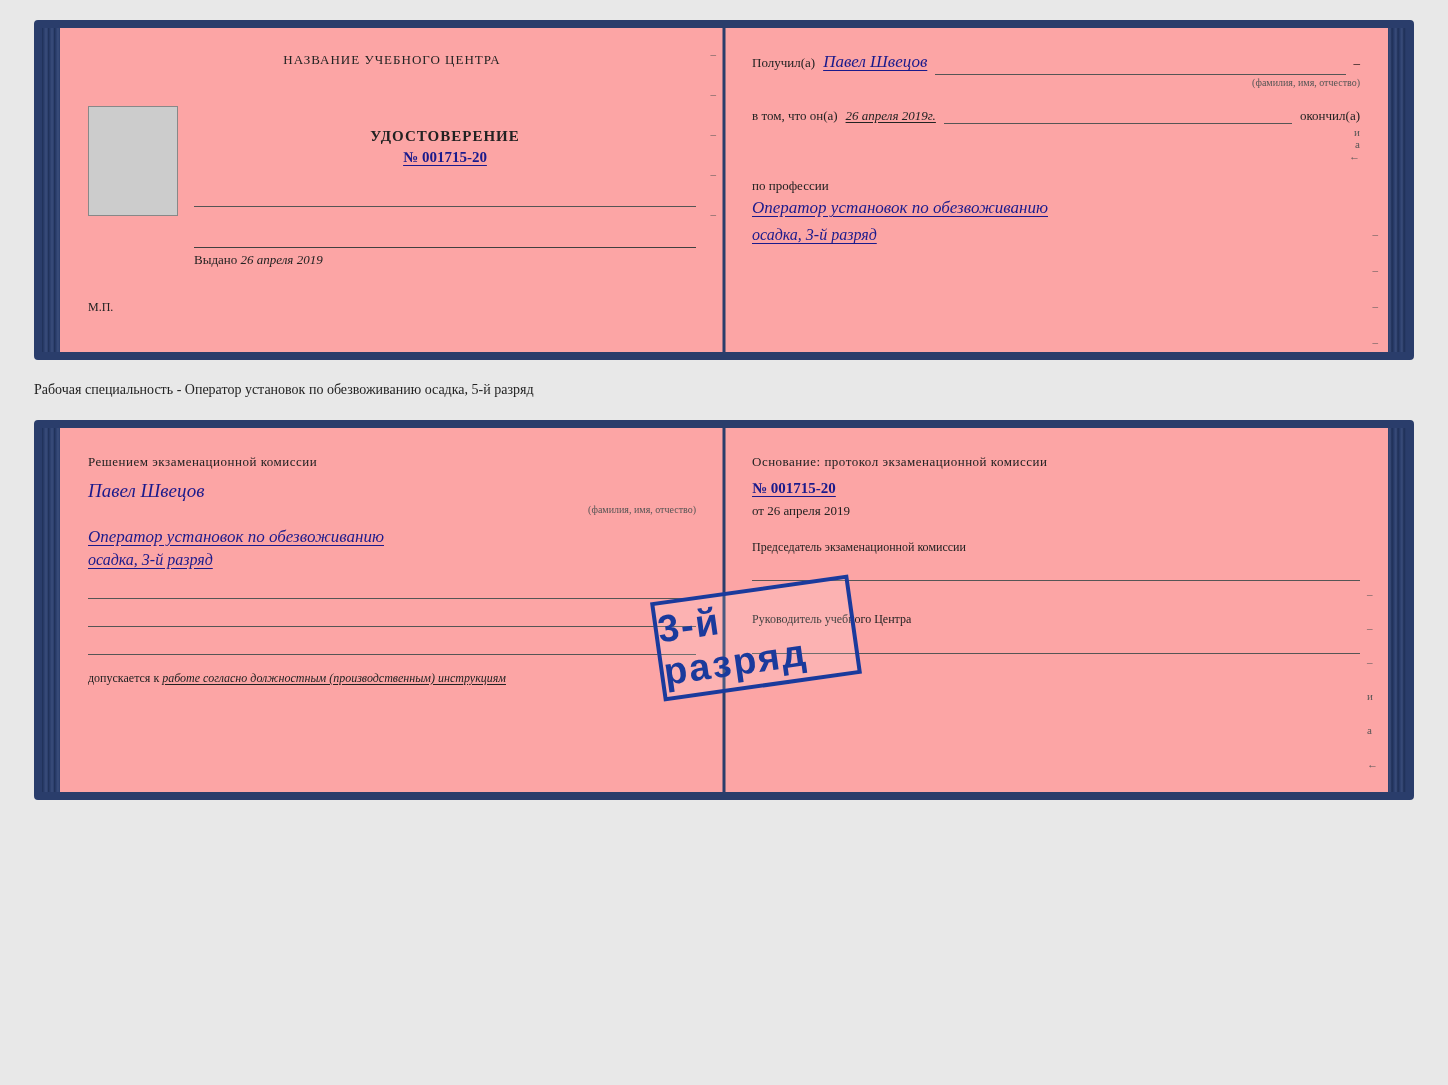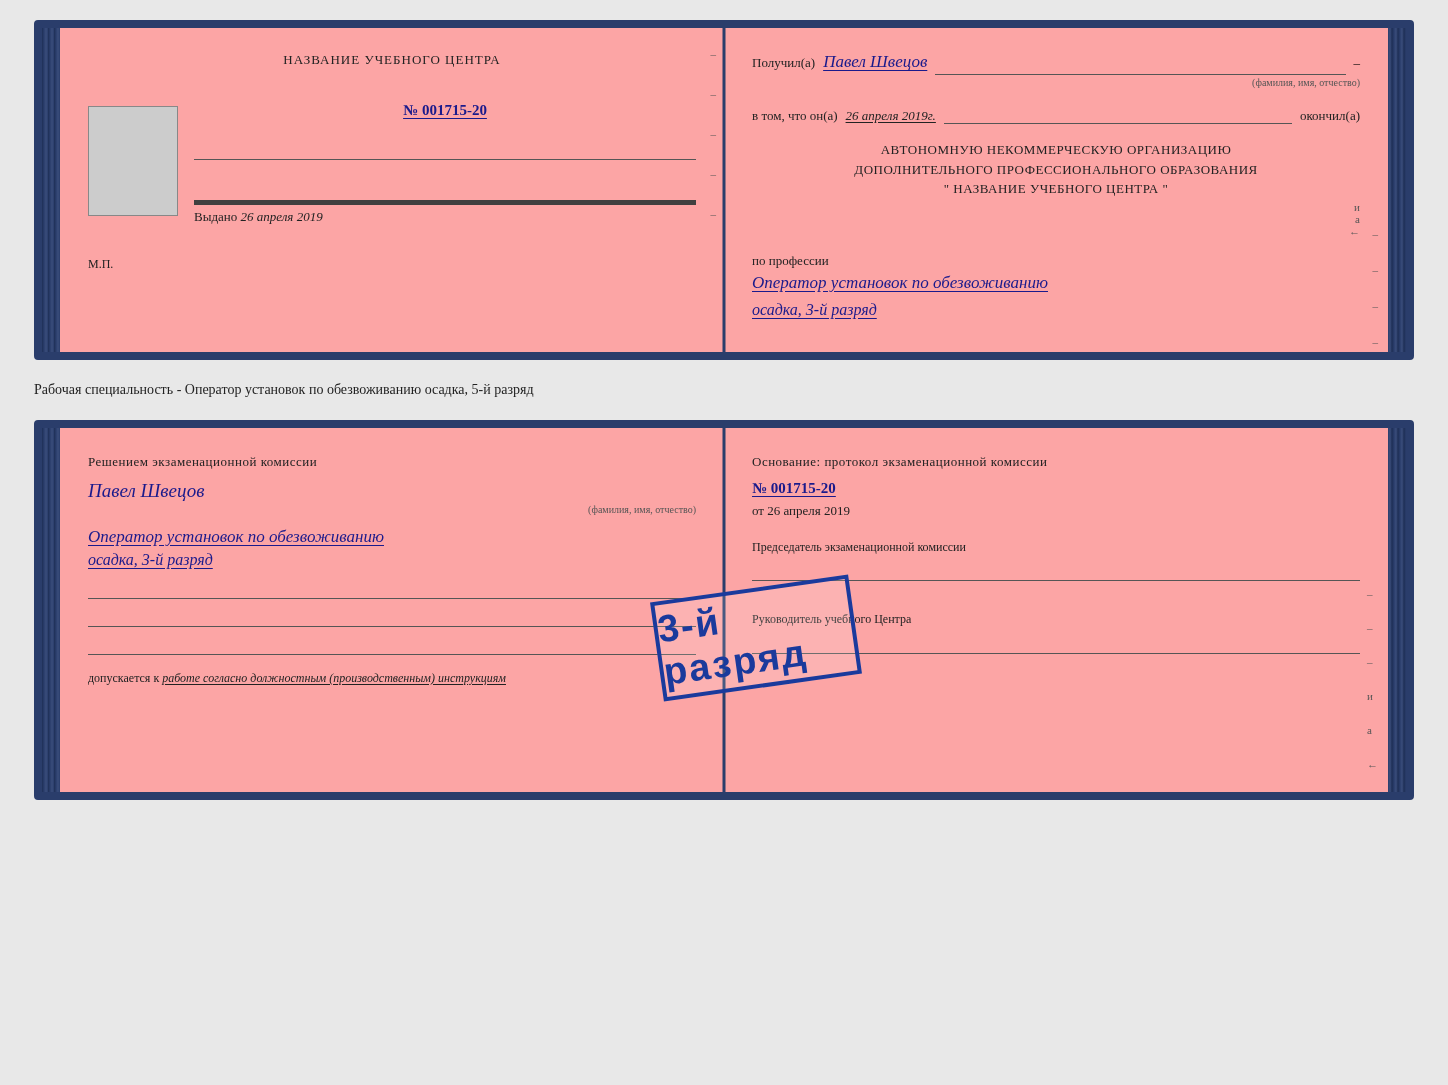--- a/index.html
+++ b/index.html
@@ -116,21 +116,21 @@
     }
 
     .vydano-section {
       flex: 1;
     }
 
     .vydano-line {
       font-size: 13px;
       color: #222;
       margin-top: 40px;
-      border-top: 5px solid #404040;
+      border-top: 1px solid #404040;
       padding-top: 4px;
     }
 
     .mp-label {
       font-size: 12px;
       color: #222;
       margin-top: 32px;
     }
 
     
@@ -355,20 +355,21 @@
 
   <div class="document-card">
     <div class="spine-left"></div>
 
     <div class="doc-left">
       <div class="center-title">НАЗВАНИЕ УЧЕБНОГО ЦЕНТРА</div>
 
       <div class="left-bottom-section">
         <div class="photo-box"></div>
         <div class="vydano-section">
+          <div class="udostoverenie-title">УДОСТОВЕРЕНИЕ</div>
           <div class="number-line">№ 001715-20</div>
           <div style="border-bottom:1px solid #555; margin-top:40px;"></div>
           <div class="vydano-line">
             <span>Выдано</span>
             <span style="font-style:italic;">26 апреля 2019</span>
           </div>
         </div>
       </div>
 
       <div class="mp-label">М.П.</div>
@@ -392,25 +393,20 @@
       </div>
       <div class="fio-subtitle">(фамилия, имя, отчество)</div>
 
       <div style="display:flex; align-items:baseline; gap:8px; flex-wrap:wrap; margin-top:12px;">
         <span class="vtom-line">в том, что он(а)</span>
         <span class="vtom-line vtom-date">26 апреля 2019г.</span>
         <span style="flex:1; border-bottom:1px solid #555; min-width:20px; height:1px; align-self:flex-end;"></span>
         <span class="vtom-line">окончил(а)</span>
       </div>
 
-      <div class="org-block">
-        <div>АВТОНОМНУЮ НЕКОММЕРЧЕСКУЮ ОРГАНИЗАЦИЮ</div>
-        <div>ДОПОЛНИТЕЛЬНОГО ПРОФЕССИОНАЛЬНОГО ОБРАЗОВАНИЯ</div>
-        <div>"   НАЗВАНИЕ УЧЕБНОГО ЦЕНТРА   "</div>
-      </div>
 
       <div style="display:flex; justify-content:flex-end; gap:6px; margin-top:2px;">
         <span class="inline-dash">и</span>
       </div>
       <div style="display:flex; justify-content:flex-end; gap:6px;">
         <span class="inline-dash">а</span>
       </div>
       <div style="display:flex; justify-content:flex-end; gap:6px;">
         <span class="inline-dash">←</span>
       </div>

